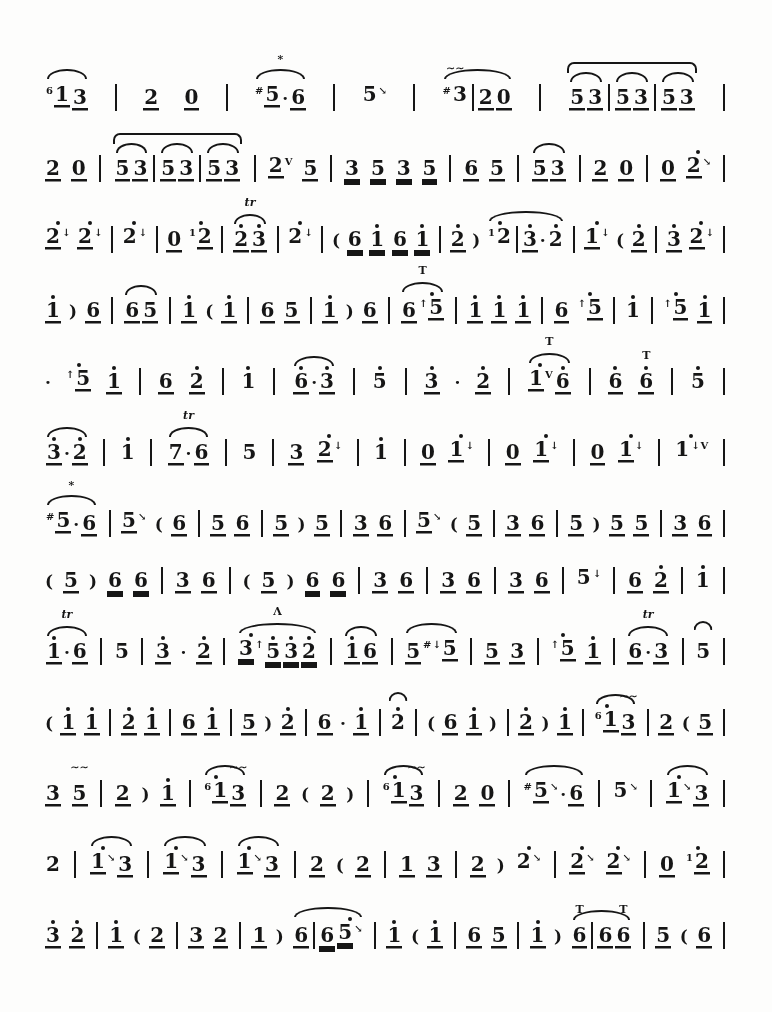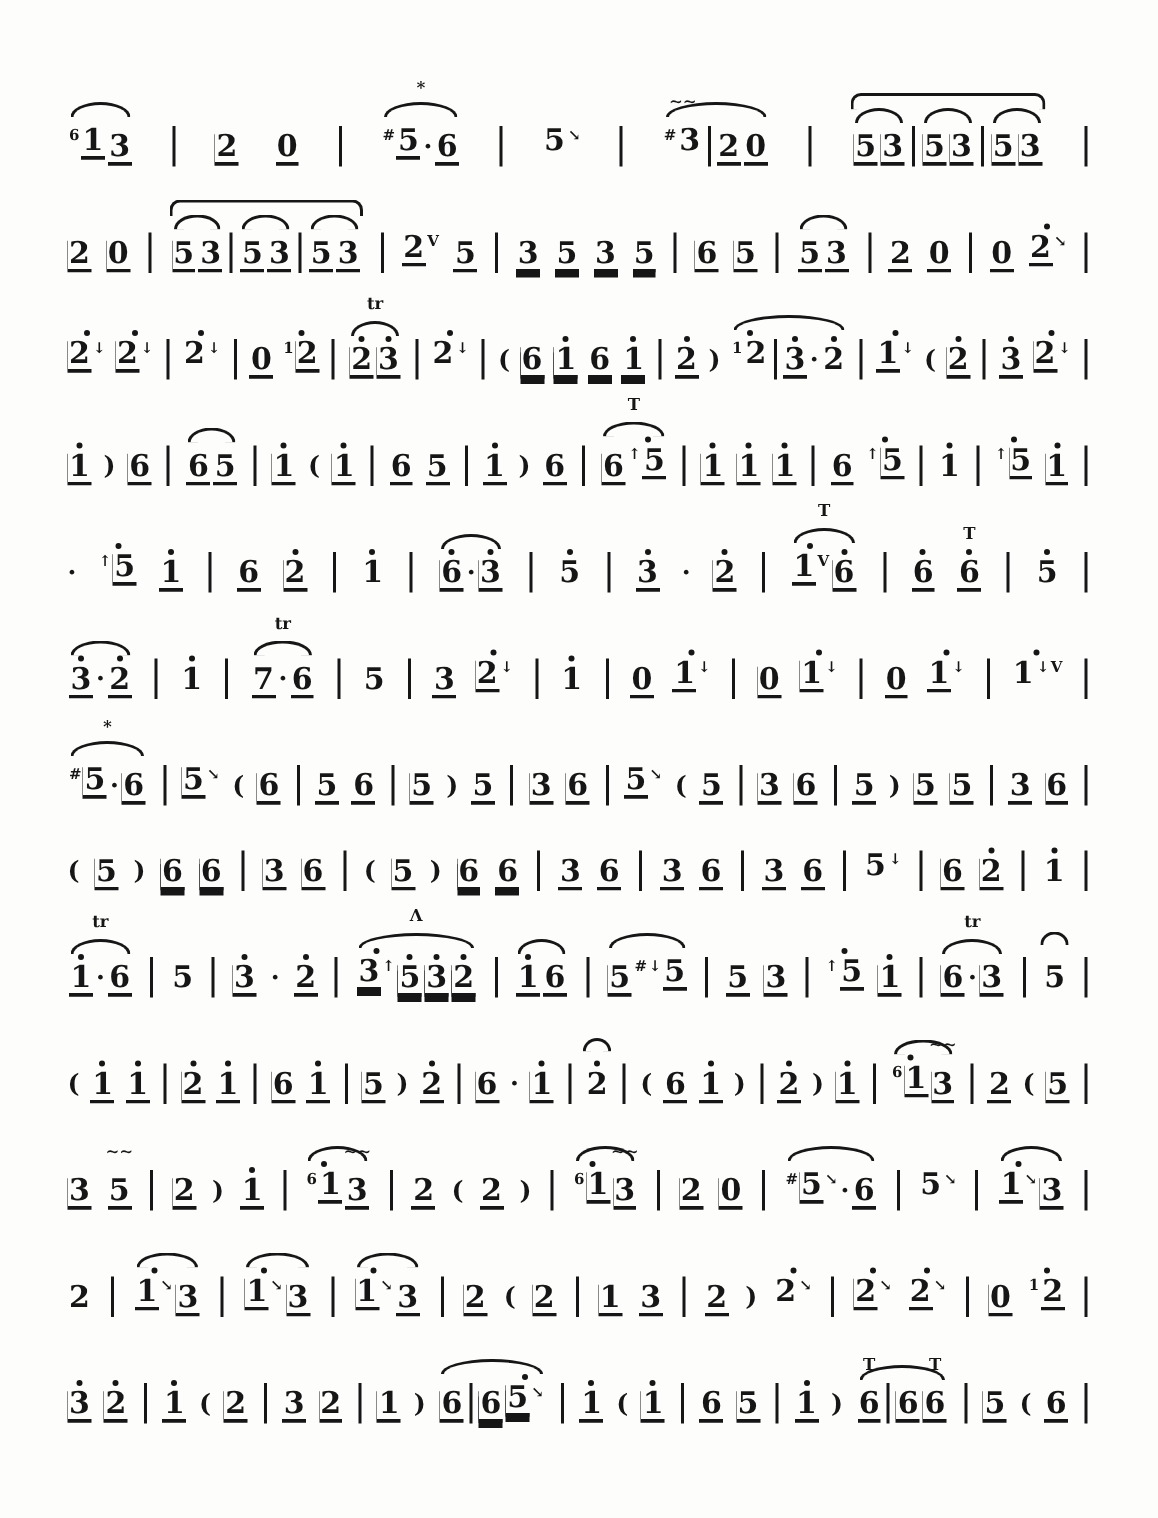--- a/index.html
+++ b/index.html
@@ -30,21 +30,21 @@
   
   .grp{position:relative;display:inline-flex;align-items:flex-end;padding:0 1px;}
   .grp.slur::before{content:"";position:absolute;top:-9px;left:3px;right:3px;height:8px;
        border:2.4px solid var(--ink);border-bottom:none;
        border-radius:50% 50% 0 0 / 100% 100% 0 0;}
   .grp.brk::before{content:"";position:absolute;top:-19px;left:1px;right:1px;height:9px;
        border-top:2.4px solid var(--ink);border-left:2.4px solid var(--ink);
        border-right:2.4px solid var(--ink);border-radius:7px 7px 0 0;}
   .grp-orn{position:absolute;top:-25px;left:50%;transform:translateX(-50%);
        font-size:11px;font-weight:700;line-height:10px;}
-  .grp-orn.it{}
+  .grp-orn.it{font-style:italic;}
 </style>
 </head>
 <body>
 
 <div id="sheet">
   <div id="lines-root">
       <div class="line">
         <span class="grp slur">
           <span class="note">
             <span class="odr"></span>

